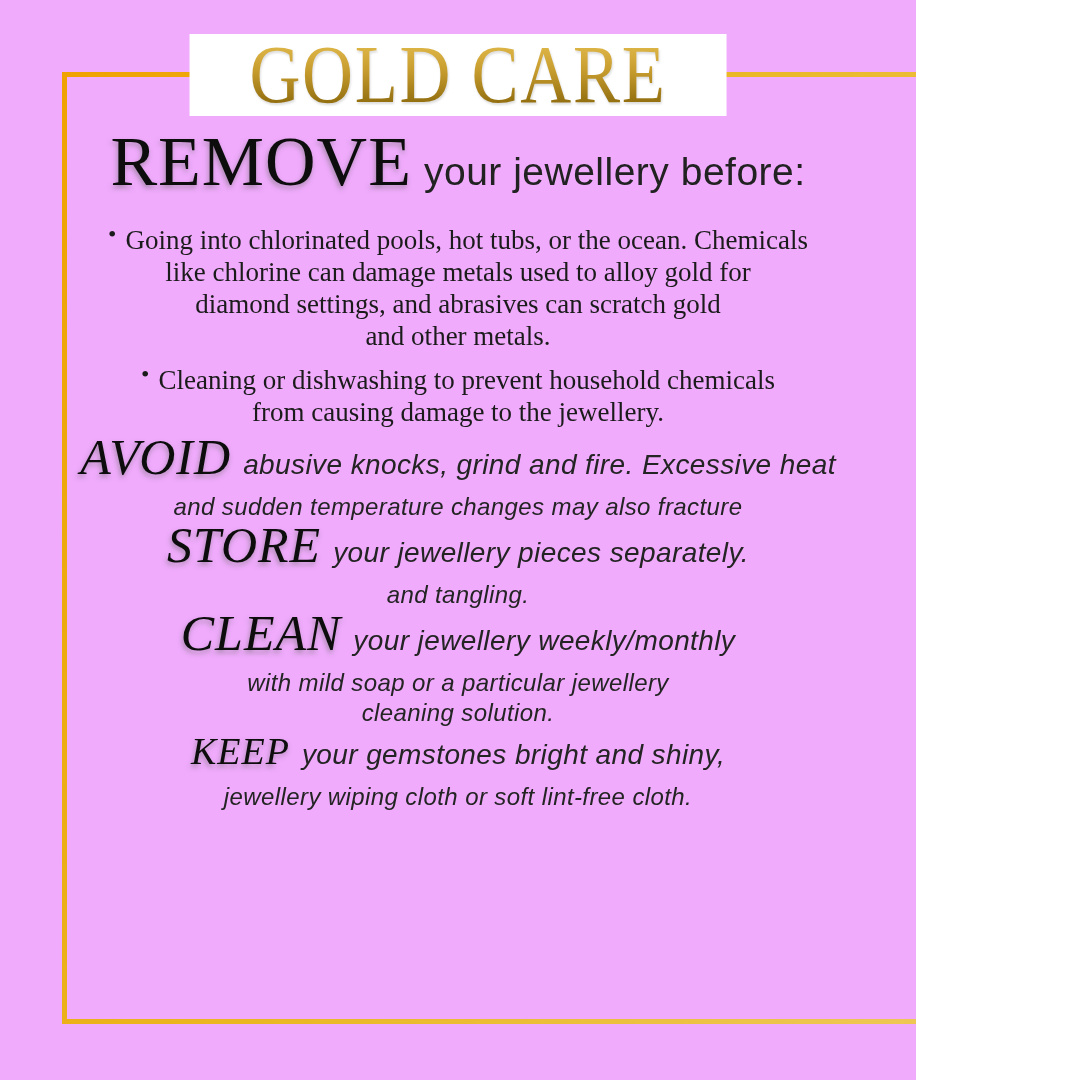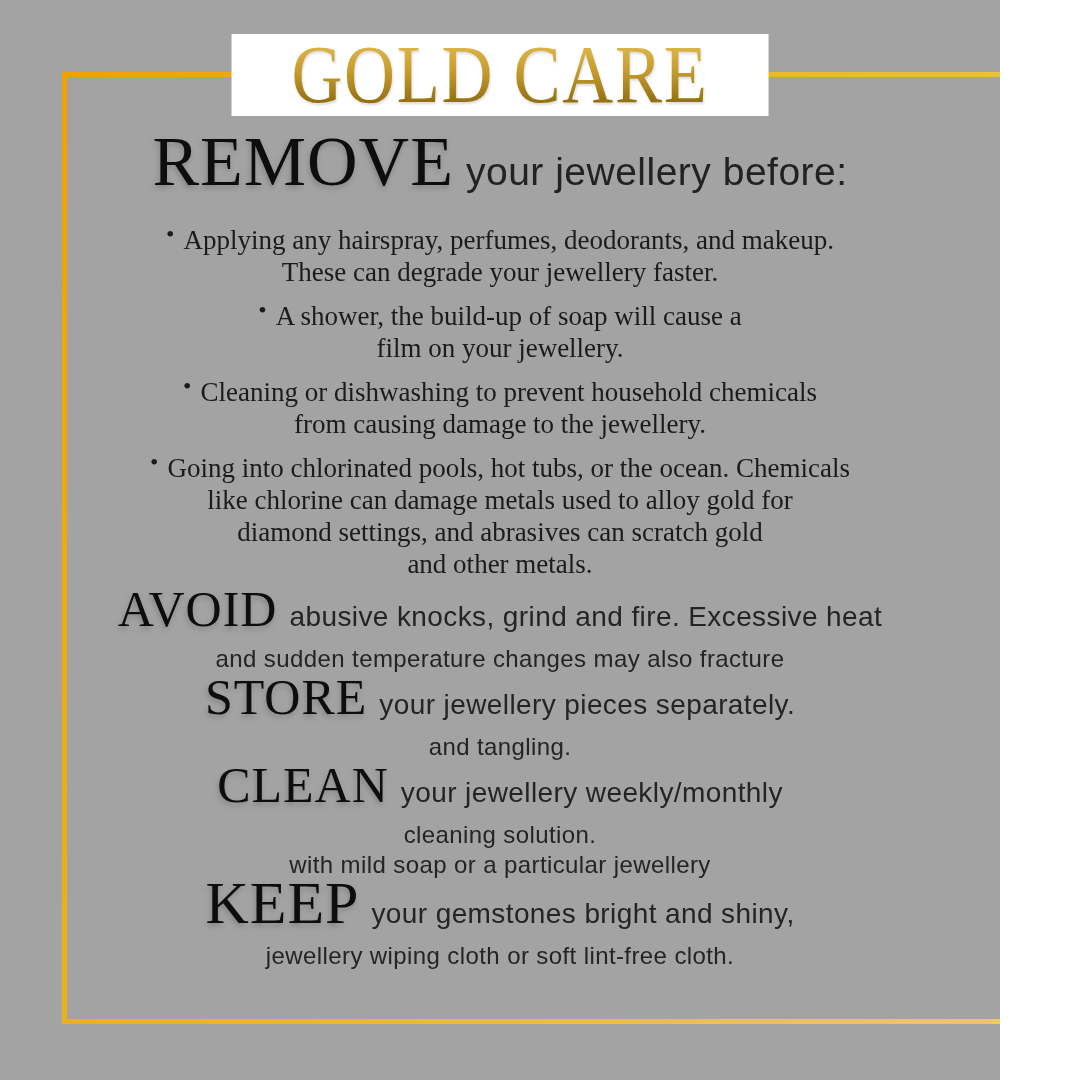--- a/index.html
+++ b/index.html
@@ -3,23 +3,23 @@
 <meta charset="utf-8">
 <style>
   html, body {
     margin: 0;
     padding: 0;
     background: #ffffff;
     font-family: "Liberation Sans", sans-serif;
   }
   .page {
     position: relative;
-    width: 1000px;
+    width: 916px;
     height: 1080px;
-    background: #a3a3a3;
+    background: #f0abfc;
     overflow: hidden;
   }
   
   .frame {
     position: absolute;
     left: 62px;
     top: 72px;
     width: 946px;
     height: 942px;
     border: 5px solid;
@@ -92,27 +92,27 @@
   }
   .bullet { margin-bottom: 6px; }
   .bullet .line { line-height: 32px; white-space: nowrap; }
   .bullet .rest .line { line-height: 32px; }
   .dot {
     display: inline-block;
     vertical-align: 7px;
     margin-right: 9px;
     font-size: 24px;
   }
-  .section { margin-top: 0; }
+  .section { margin-top: 0; font-style: italic; }
   .section .first {
     line-height: 46px;
     white-space: nowrap;
   }
   .section .h { font-size: 50px; }
-  .section.keep .h { font-size: 60px; }
+  .section.keep .h { font-size: 38px; }
   .sft {
     font-size: 28px;
     color: #242424;
     letter-spacing: 0.4px;
   }
   .section .rest { font-family: "Liberation Sans", sans-serif; }
   .section .rest .line {
     font-size: 24px;
     line-height: 30px;
     color: #242424;
@@ -131,58 +131,42 @@
   </div>
 
   <div class="content">
 
     <div class="intro-line">
       <span class="h h-remove">REMOVE</span><span class="sans intro">your jewellery before:</span>
     </div>
 
     <div class="bullets">
 
-      <div class="bullet">
-        <div class="line">
-          <span class="dot">•</span><span>Applying any hairspray, perfumes, deodorants, and makeup.</span>
-        </div>
-        <div class="rest">
-            <div class="line">These can degrade your jewellery faster.</div>
-          </div>
-      </div>
-
-      <div class="bullet">
-        <div class="line">
-          <span class="dot">•</span><span>A shower, the build-up of soap will cause a</span>
-        </div>
-        <div class="rest">
-            <div class="line">film on your jewellery.</div>
-          </div>
-      </div>
-
-      <div class="bullet">
-        <div class="line">
-          <span class="dot">•</span><span>Cleaning or dishwashing to prevent household chemicals</span>
-        </div>
-        <div class="rest">
-            <div class="line">from causing damage to the jewellery.</div>
-          </div>
-      </div>
+
 
       <div class="bullet">
         <div class="line">
           <span class="dot">•</span><span>Going into chlorinated pools, hot tubs, or the ocean. Chemicals</span>
         </div>
         <div class="rest">
             <div class="line">like chlorine can damage metals used to alloy gold for</div>
             <div class="line">diamond settings, and abrasives can scratch gold</div>
             <div class="line">and other metals.</div>
           </div>
       </div>
 
+      <div class="bullet">
+        <div class="line">
+          <span class="dot">•</span><span>Cleaning or dishwashing to prevent household chemicals</span>
+        </div>
+        <div class="rest">
+            <div class="line">from causing damage to the jewellery.</div>
+          </div>
+      </div>
+
     </div>
 
     <div class="section avoid">
       <div class="line first">
         <span class="h">AVOID</span><span class="sans sft">abusive knocks, grind and fire. Excessive heat</span>
       </div>
       <div class="rest">
           <div class="line">and sudden temperature changes may also fracture</div>
         </div>
     </div>
@@ -194,22 +178,22 @@
       <div class="rest">
           <div class="line">and tangling.</div>
         </div>
     </div>
 
     <div class="section clean">
       <div class="line first">
         <span class="h">CLEAN</span><span class="sans sft">your jewellery weekly/monthly</span>
       </div>
       <div class="rest">
+          <div class="line">with mild soap or a particular jewellery</div>
           <div class="line">cleaning solution.</div>
-          <div class="line">with mild soap or a particular jewellery</div>
         </div>
     </div>
 
     <div class="section keep">
       <div class="line first">
         <span class="h">KEEP</span><span class="sans sft">your gemstones bright and shiny,</span>
       </div>
       <div class="rest">
           <div class="line">jewellery wiping cloth or soft lint-free cloth.</div>
         </div>

